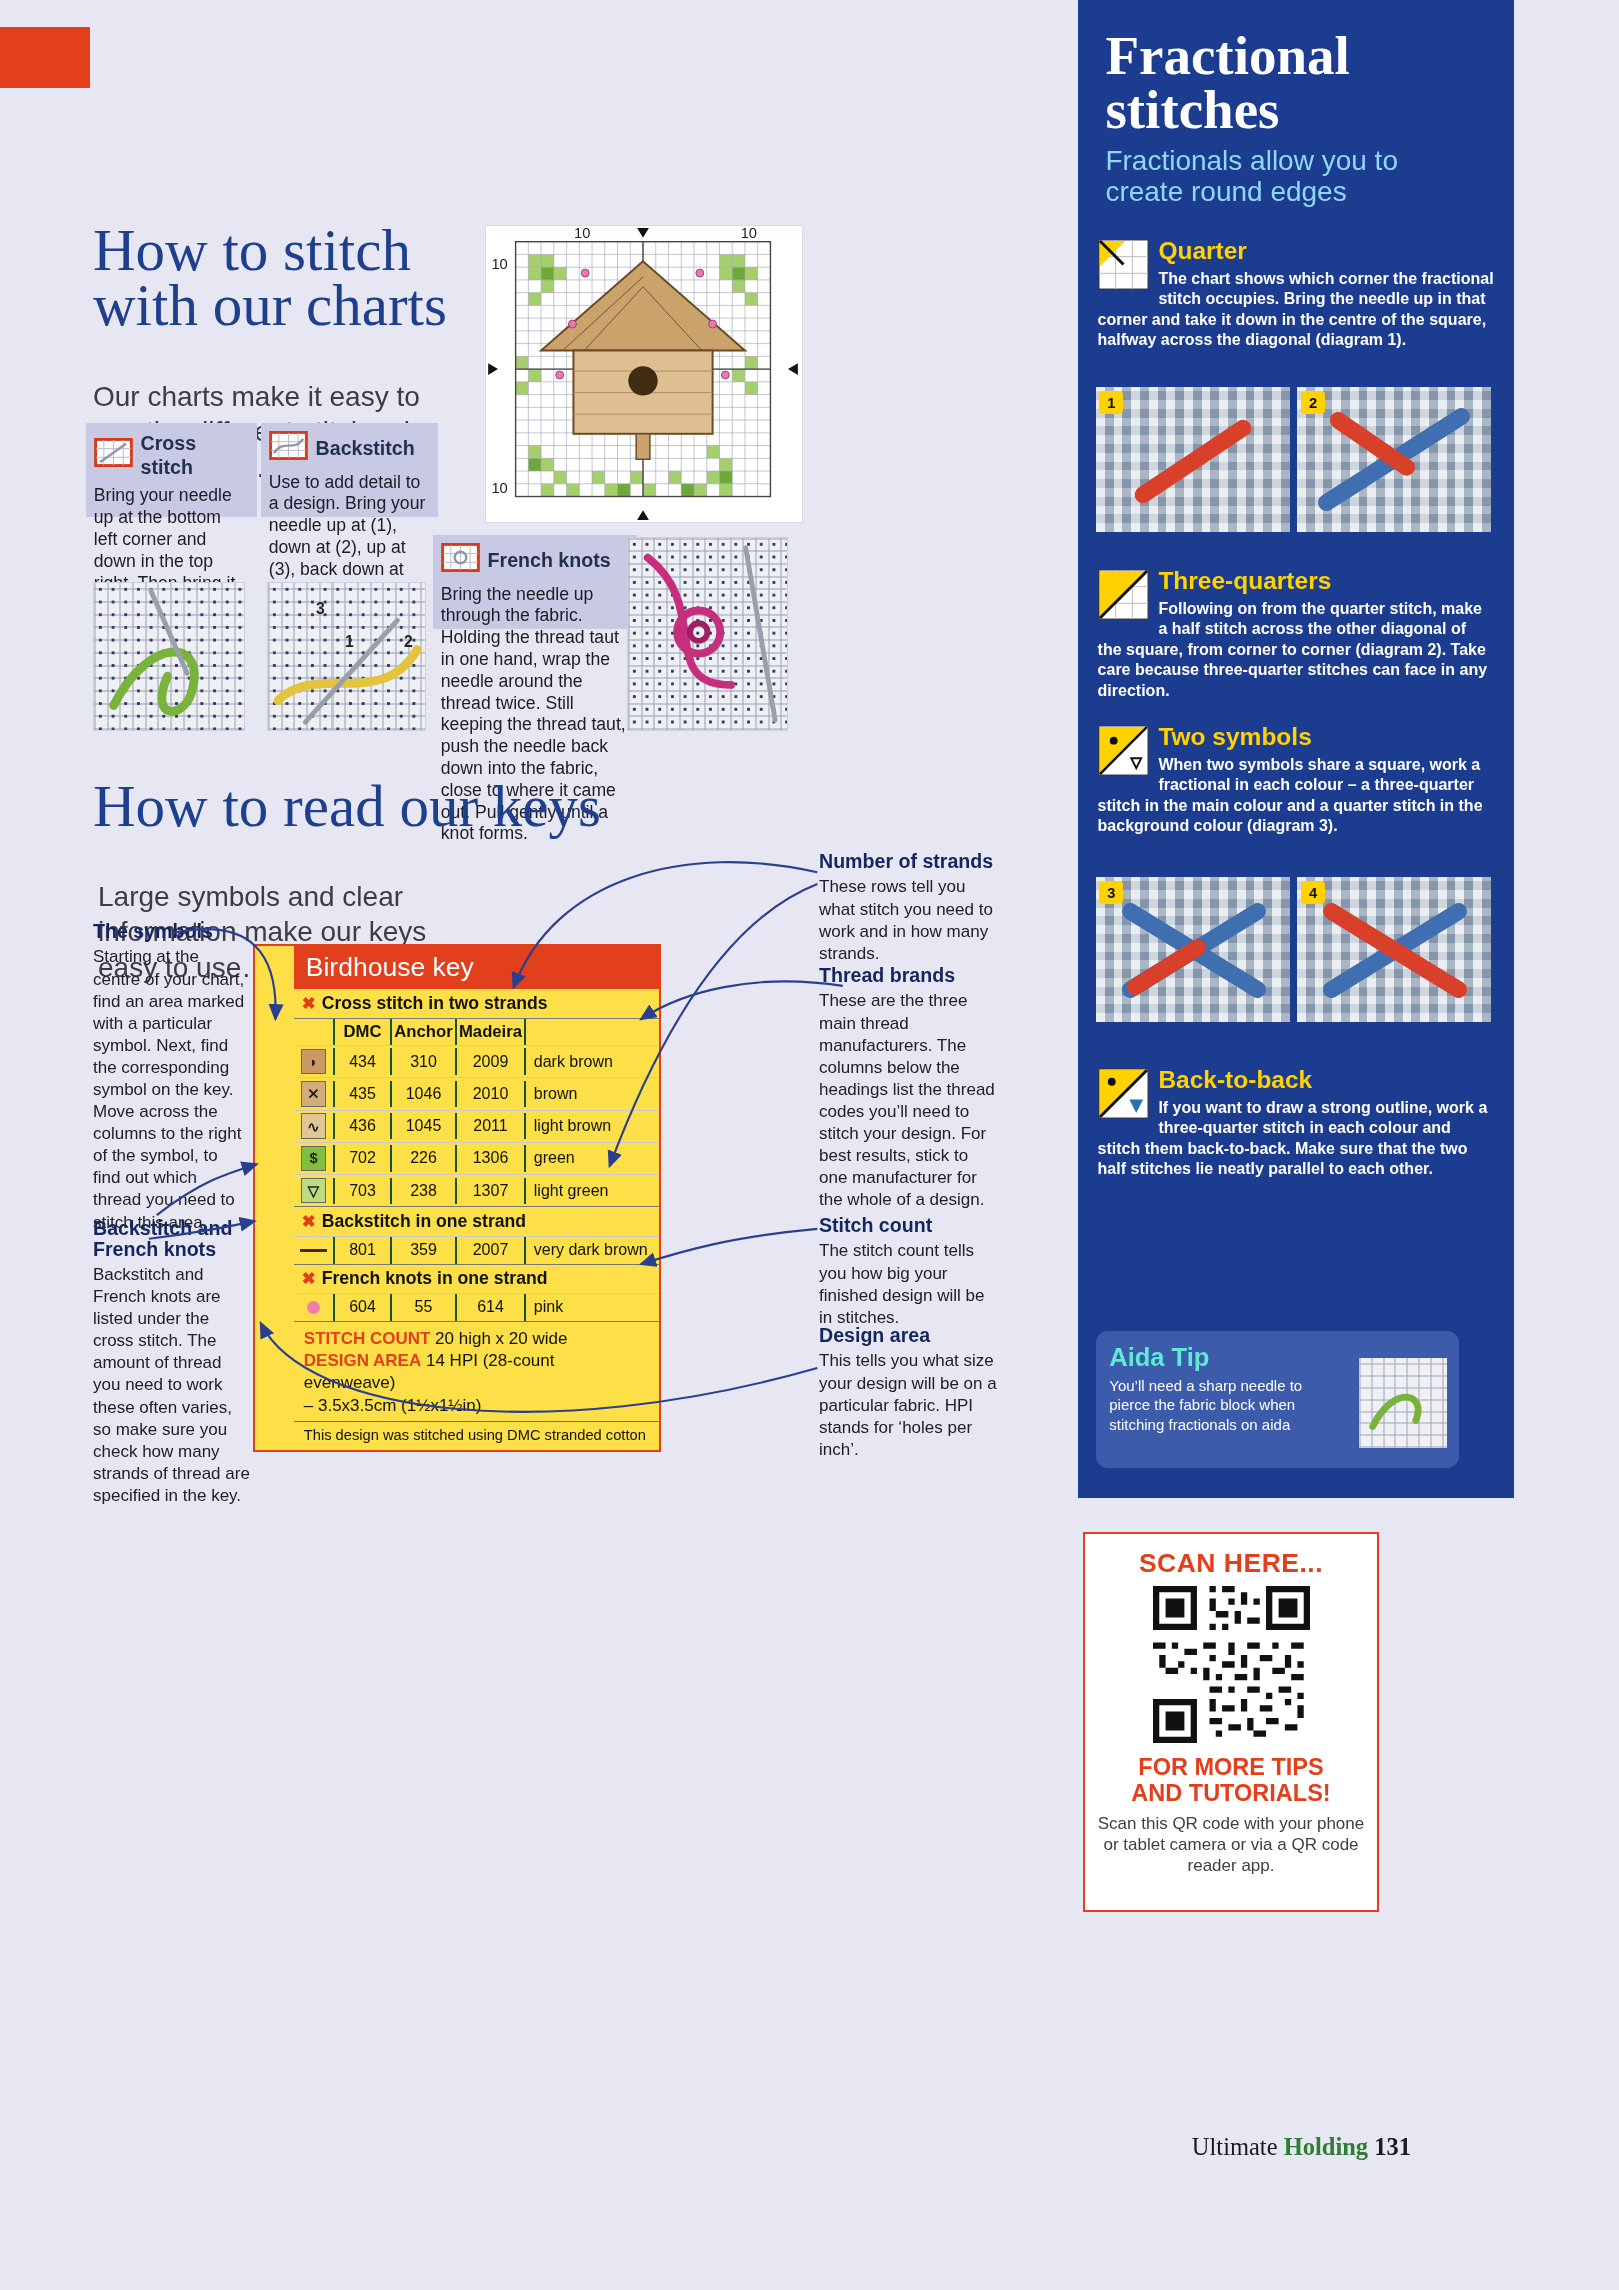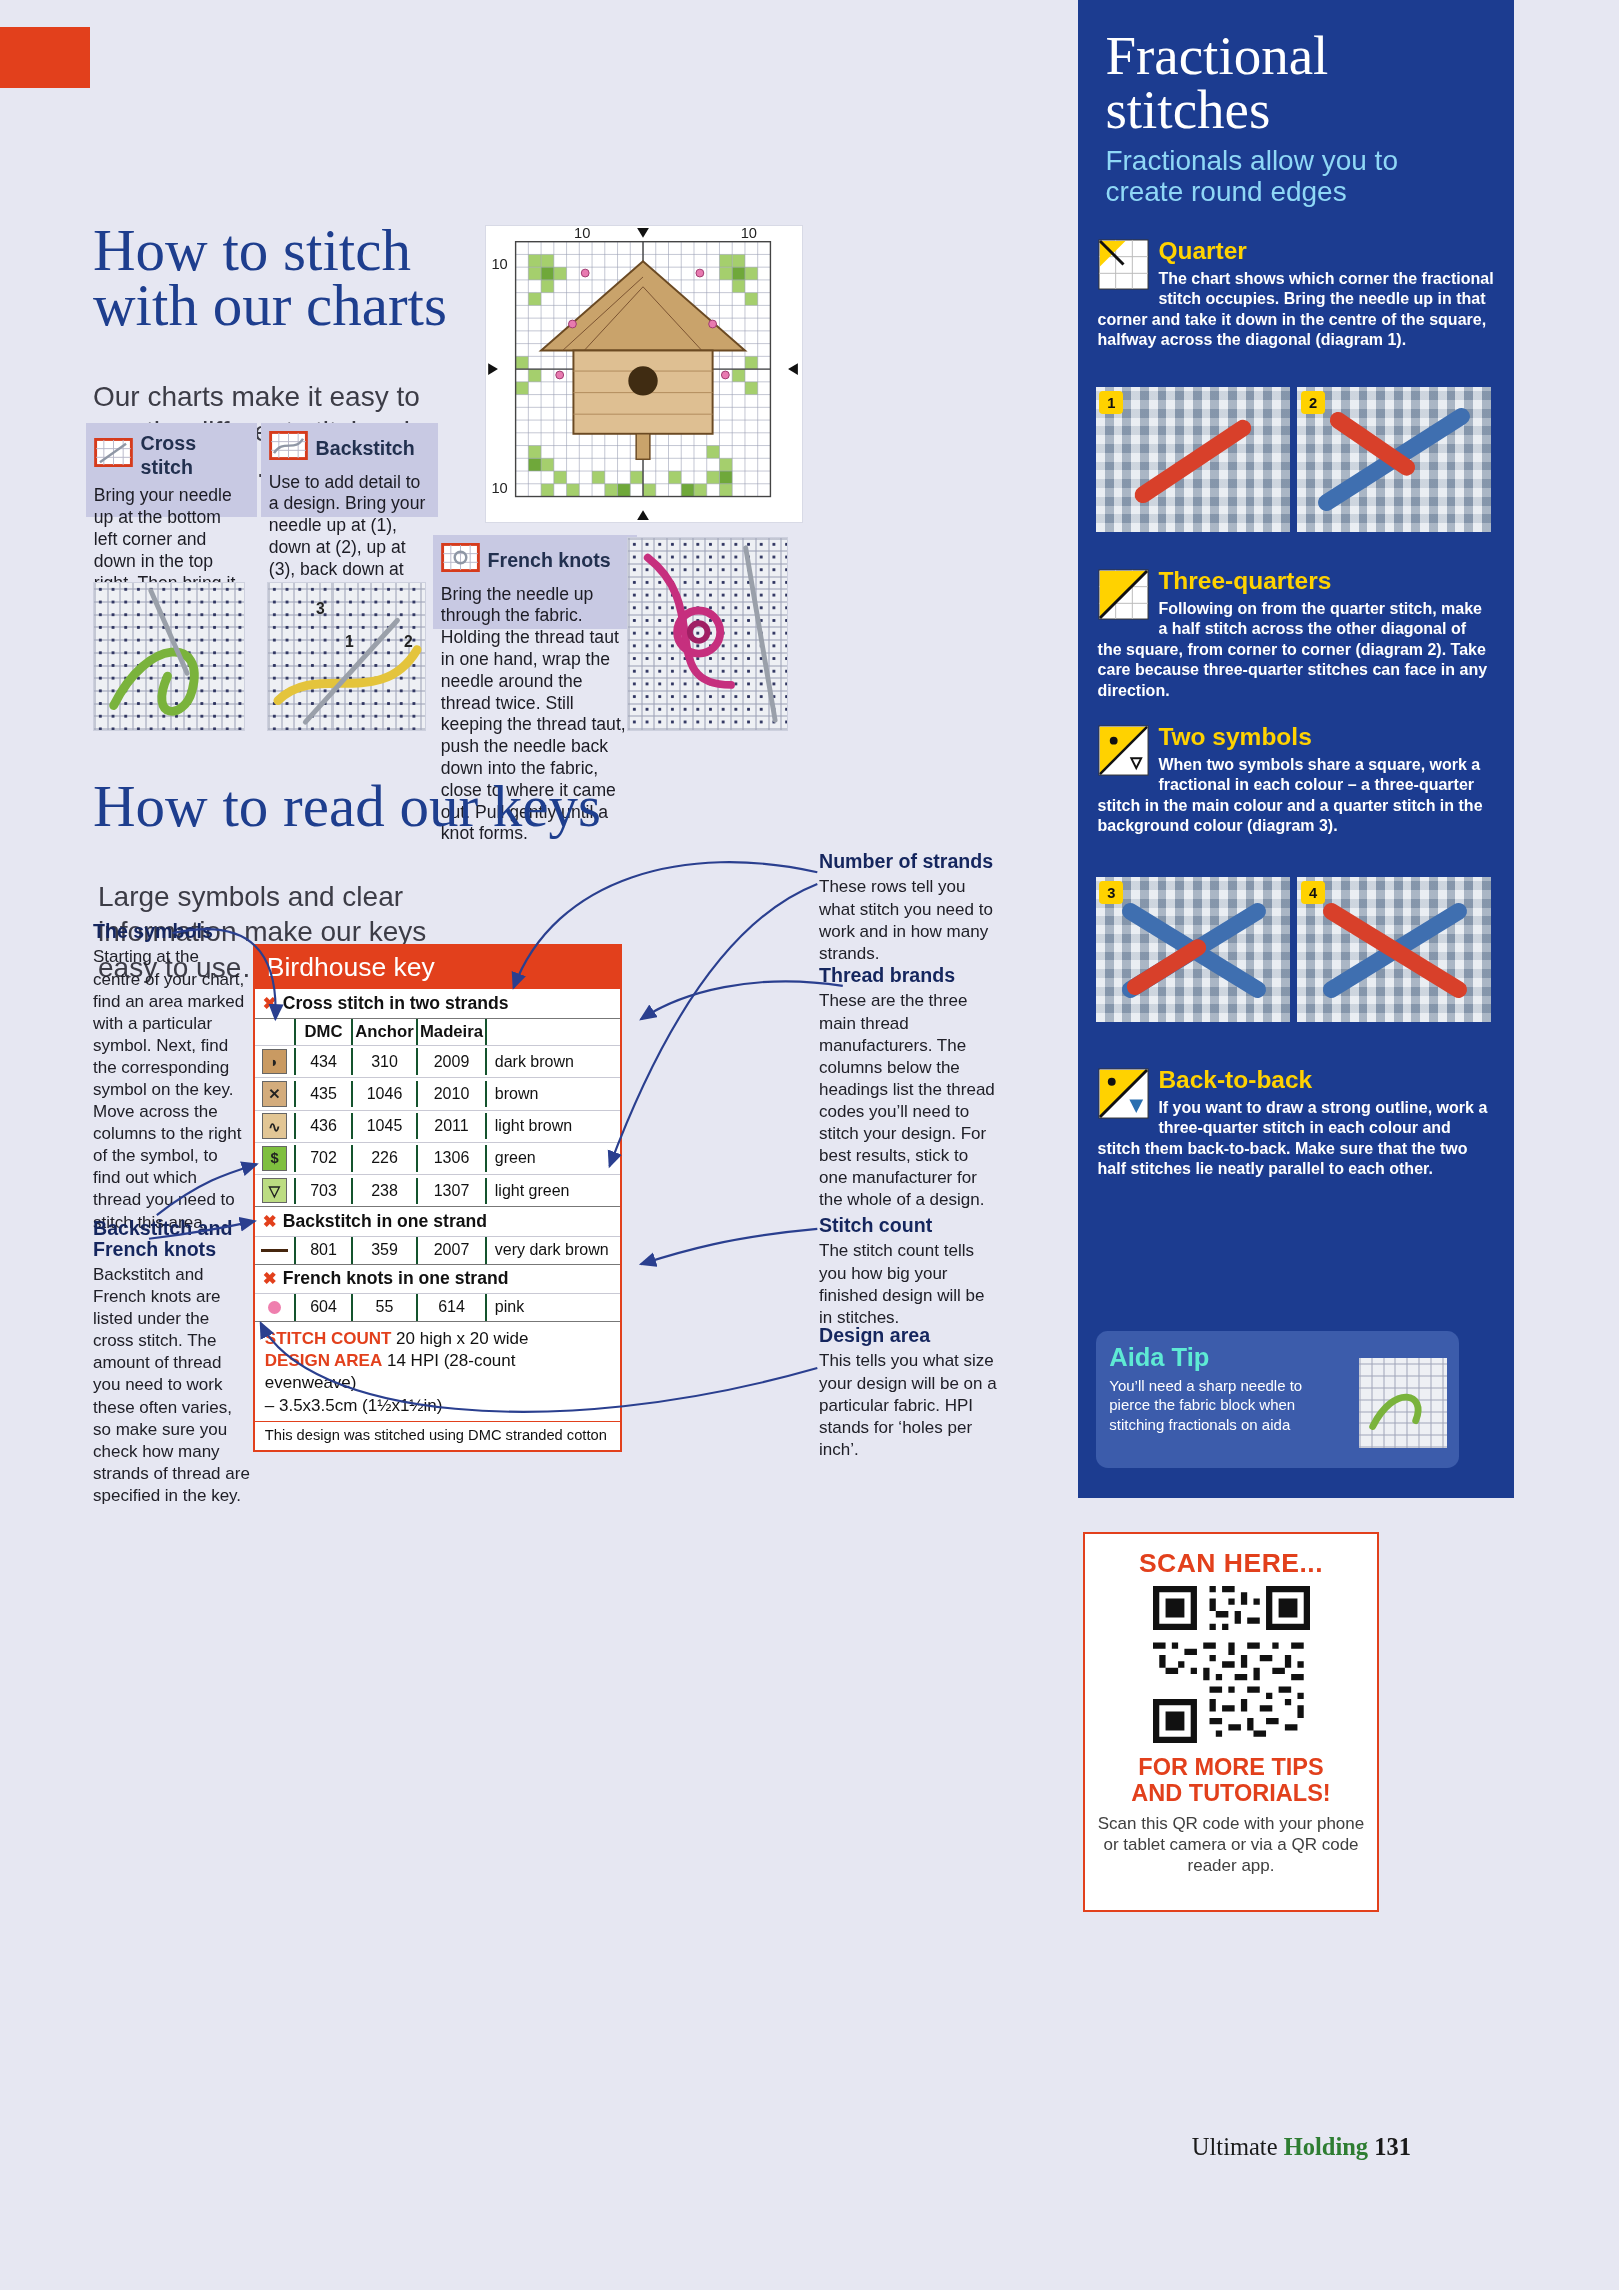--- a/index.html
+++ b/index.html
@@ -27,41 +27,41 @@
   .steplbl{position:absolute;font-size:15.7px;font-weight:700;color:#222;}
 
   
   .chartbox{position:absolute;background:#fff;border:1px solid #d8dae6;}
 
   
   .ann-title{font-weight:700;font-size:19.6px;color:#15265e;line-height:1.05;margin:0;}
   .ann-text{font-size:17px;color:#202028;line-height:1.3;margin:4.9px 0 0;}
 
   
-  .key{width:365px;background:#ffffff;border:2.5px solid #e2401c;}
+  .key{width:365px;background:#fde047;border:2.5px solid #e2401c;padding-left:39px;}
   .key-title{background:#e2401c;color:#fff;font-size:26.5px;font-weight:400;padding:5.9px 11.8px;}
   .key-section{display:flex;align-items:center;gap:5.9px;font-weight:700;font-size:17.6px;color:#111;
     padding:3.9px 7.8px;border-top:1px solid #777;}
   .xicon{color:#e2401c;font-size:16.7px;font-weight:700;}
   .krow{display:grid;grid-template-columns:39px 57px 65px 69px 1fr;align-items:center;font-size:16px;color:#111;}
   .krow>div{padding:2.9px 3.9px;min-height:20.6px;display:flex;align-items:center;justify-content:center;}
   .krow>.vname{justify-content:flex-start;padding-left:7.8px;}
   .krow>.vline{border-left:2px solid #14532d;}
   .khead{font-weight:700;font-size:16.7px;border-top:1px solid #777;}
   .drow{border-top:1px solid #c9c9d4;}
   .sym{width:23.5px;height:23.5px;border:1px solid #666;display:flex;align-items:center;justify-content:center;
     font-size:14.7px;font-weight:700;color:#222;}
   .bsline{width:27.4px;height:2.9px;}
   .key-foot{padding:5.9px 9.8px 3.9px;font-size:17px;color:#111;line-height:1.32;}
   .red-lbl{color:#e2401c;font-weight:700;}
   .key-note{border-top:1.5px solid #e2401c;padding:4.9px 9.8px 6.9px;font-size:14.7px;color:#111;}
 
   
   .sidebar{position:absolute;left:1078px;top:0;width:436px;height:1498px;background:#1c3c90;}
-  .sb-title{font-family:"Liberation Serif",serif;color:#fff;font-size:55px;line-height:.98;font-weight:400;margin:0;}
+  .sb-title{font-family:"Liberation Serif",serif;color:#fff;font-size:55px;line-height:.98;font-weight:700;margin:0;}
   .sb-sub{color:#8fd8f6;font-size:28px;line-height:1.12;font-weight:400;margin:0;}
   .sb-sec h4{color:#ffd200;font-size:24.5px;margin:0 0 2px;font-weight:700;}
   .sb-sec p{color:#fff;font-size:16px;font-weight:700;line-height:1.28;margin:3.9px 0 0;}
   .sb-ico{float:left;margin:2px 9.8px 2px 0;}
   .sbp{position:relative;width:194px;height:145px;display:inline-block;background:#b9c6d6;
     background-image:repeating-linear-gradient(90deg,rgba(255,255,255,.5) 0 8.8px,rgba(90,110,135,.35) 8.8px 17.6px),
       repeating-linear-gradient(0deg,rgba(255,255,255,.4) 0 8.8px,rgba(90,110,135,.3) 8.8px 17.6px);}
   .badge{position:absolute;top:3.9px;left:3.9px;width:23.5px;height:23.5px;background:#ffd200;color:#111;
     font-size:14.7px;font-weight:700;display:flex;align-items:center;justify-content:center;border-radius:3.9px;z-index:2;}
   .st-red{stroke:#d8402a;stroke-width:17;stroke-linecap:round;fill:none;}

